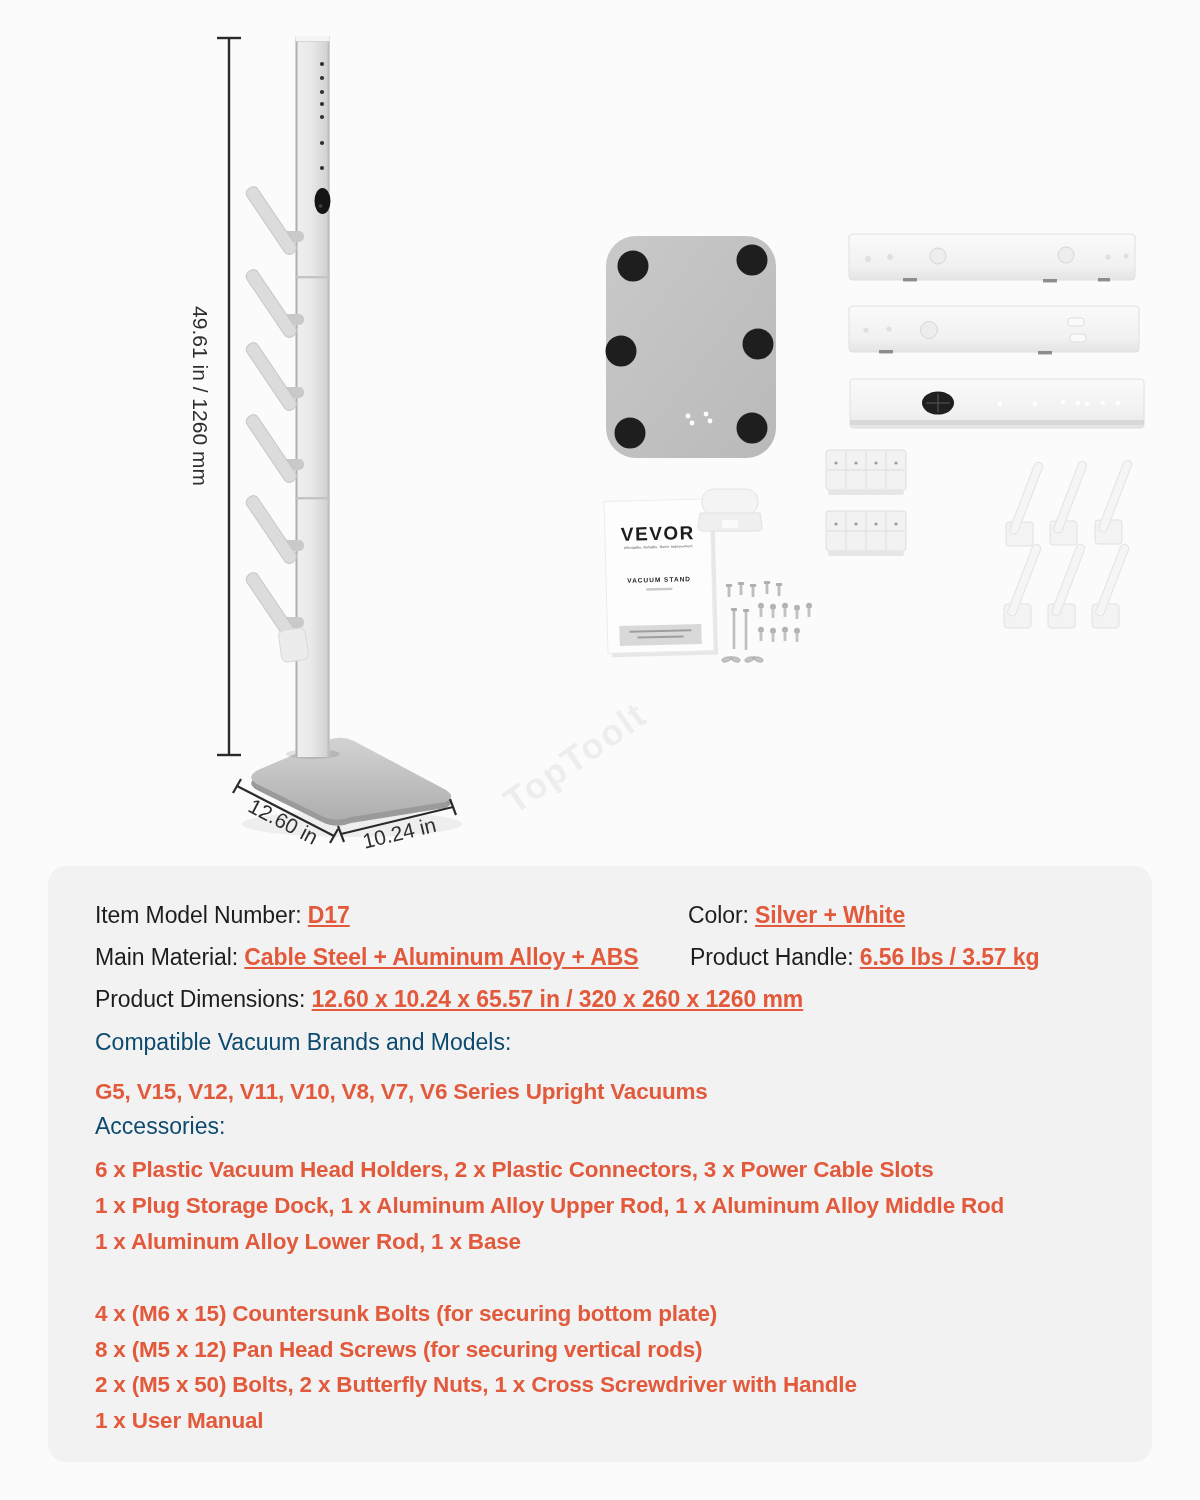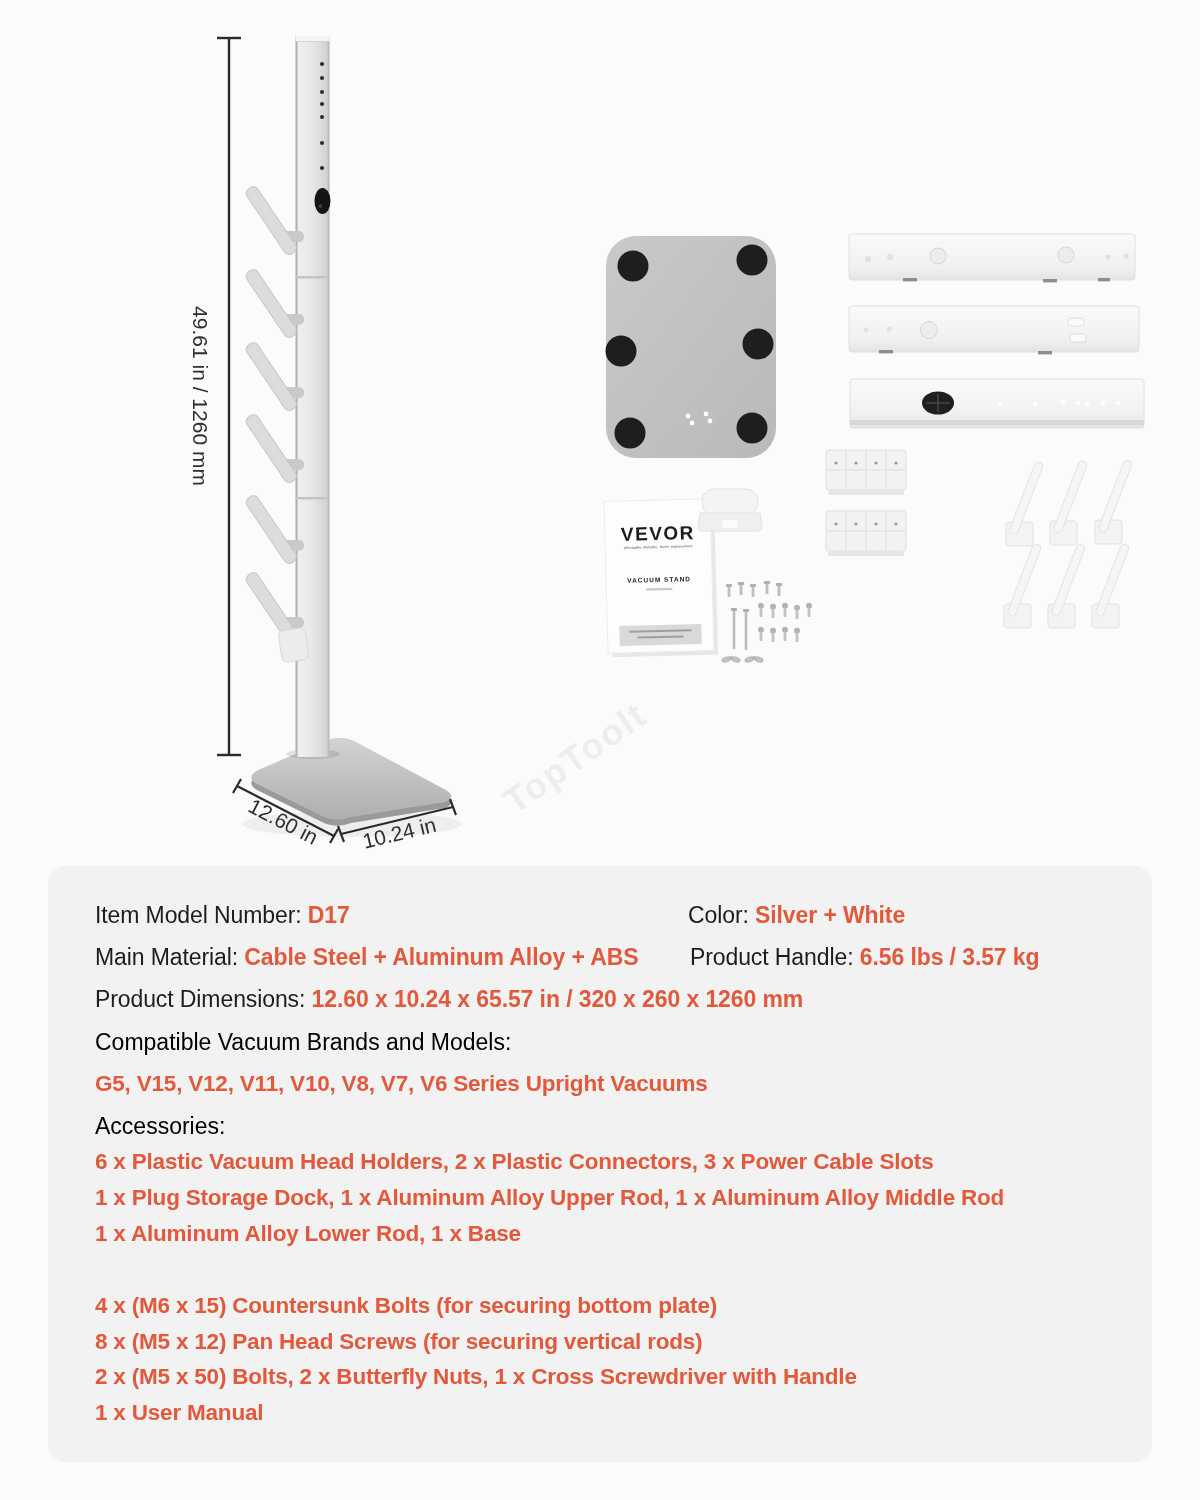--- a/index.html
+++ b/index.html
@@ -8,24 +8,24 @@
   .figure-svg{position:absolute;left:0;top:0;}
   svg text{font-family:"Liberation Sans",sans-serif;}
   .dim-text{fill:#2e2e2e;font-size:21px;}
   .watermark{fill:#aab0bc;opacity:0.18;font-size:36px;font-weight:700;letter-spacing:2px;}
   .manual-brand{fill:#1c1c1c;font-size:19px;font-weight:700;letter-spacing:1.5px;}
   .manual-tagline{fill:#3a3a3a;font-size:3.4px;letter-spacing:.2px;}
   .manual-title{fill:#222;font-size:6.5px;font-weight:700;letter-spacing:1px;}
   .spec-panel{position:absolute;left:48px;top:866px;width:1104px;height:596px;
               background:#f2f2f2;border-radius:18px;}
   .spec-line{position:absolute;font-size:23px;color:#1d1d1f;white-space:nowrap;letter-spacing:-0.1px;}
-  .spec-line .val{color:var(--accent,#e2593b);font-weight:700;}
-  .heading{position:absolute;font-size:23px;color:#000000;white-space:nowrap;text-align:right;}
+  .spec-line .val{color:var(--accent,#e2593b);font-weight:700;text-decoration:underline;}
+  .heading{position:absolute;font-size:23px;color:#0c4a6e;white-space:nowrap;text-align:right;}
   .acc{position:absolute;left:47px;font-size:22.5px;font-weight:700;color:var(--accent,#e2593b);
-       letter-spacing:-0.2px;white-space:nowrap;}
+       letter-spacing:-0.2px;white-space:nowrap;margin-top:8px;}
 </style>
 </head>
 <body>
 
 <div class="canvas">
 
   <svg class="figure-svg" width="1200" height="862" viewBox="0 0 1200 862">
     <defs>
       <linearGradient id="poleGrad" x1="0" y1="0" x2="1" y2="0">
         <stop offset="0" stop-color="#efefef"></stop>

